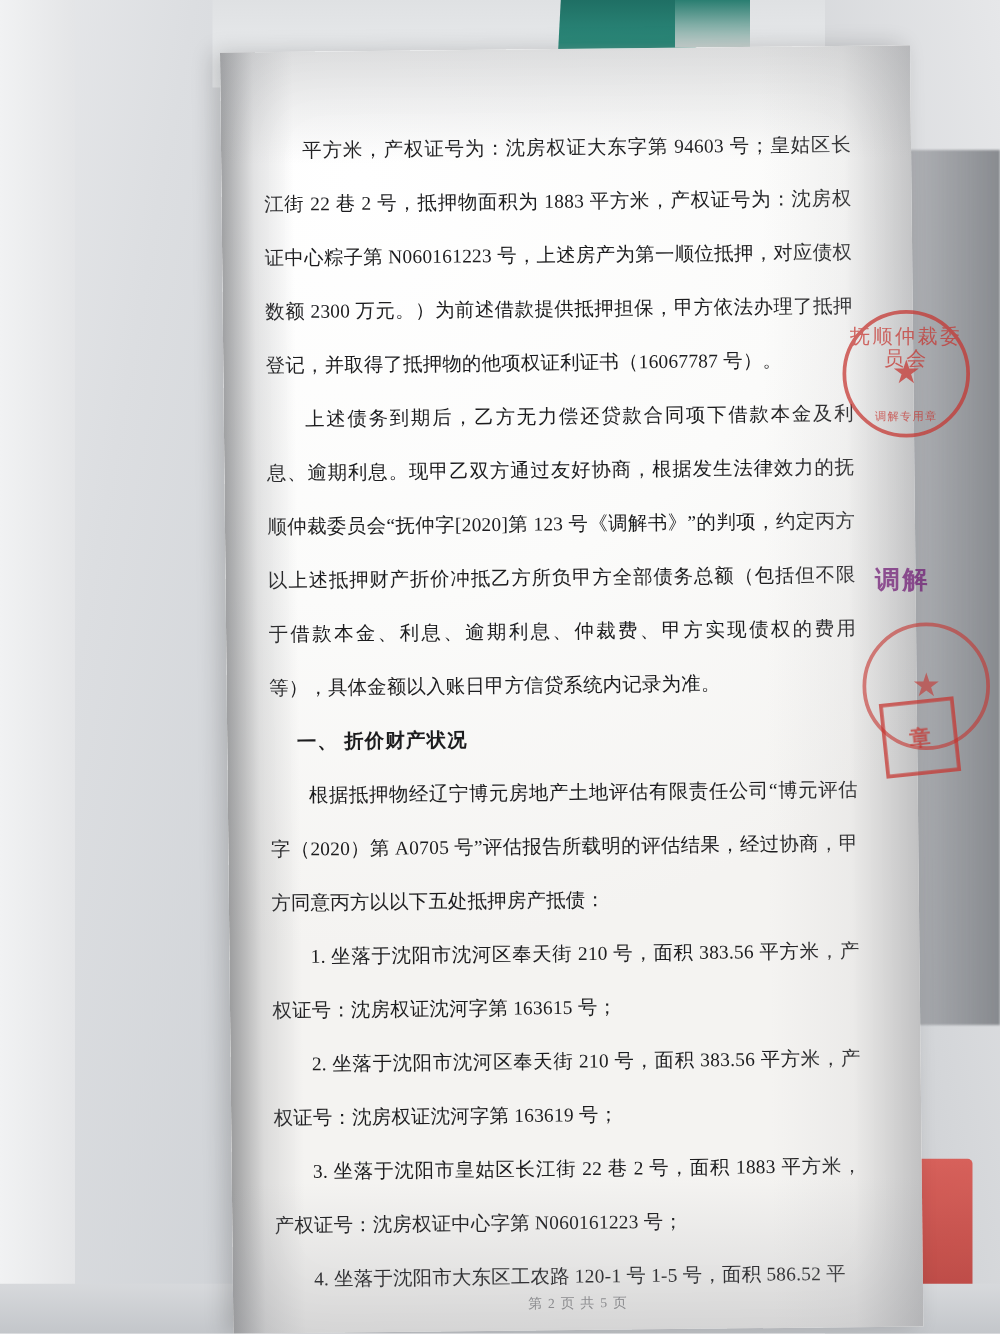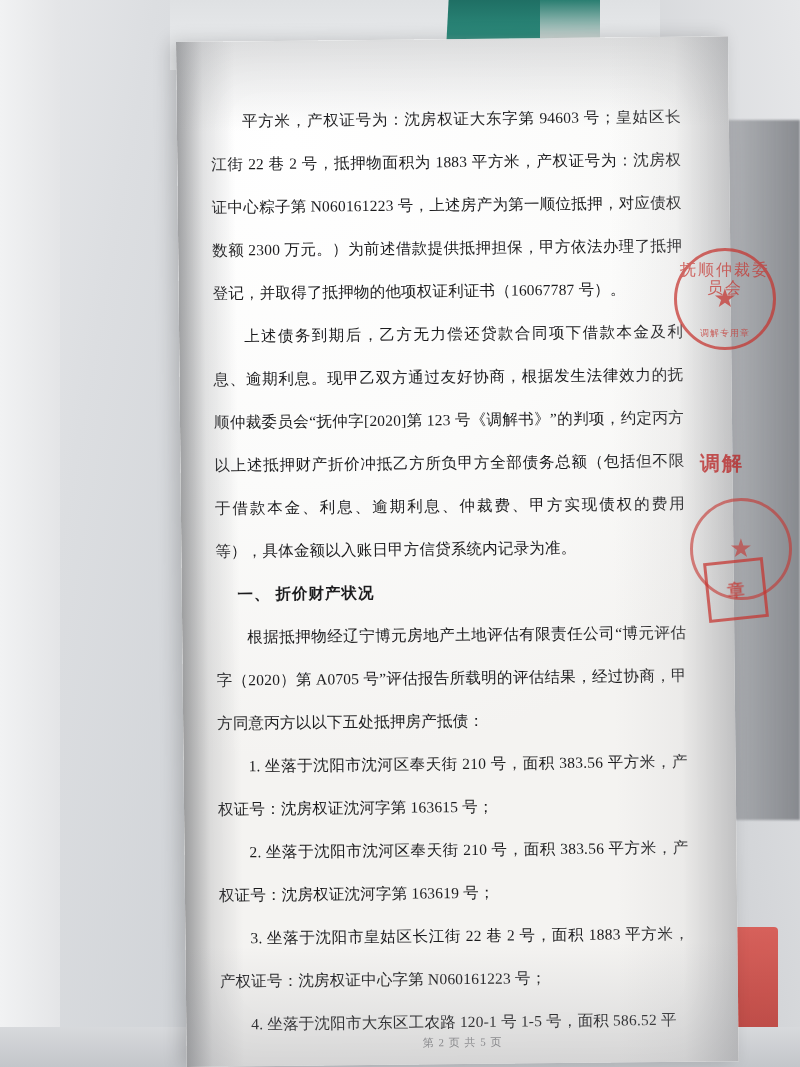--- a/index.html
+++ b/index.html
@@ -211,21 +211,21 @@
     color: #c6342f;
     font-size: 17px;
     font-weight: bold;
     display: flex;
     align-items: center;
     justify-content: center;
     transform: rotate(-6deg);
     filter: blur(0.3px);
   }
   .seal-text {
-    color: #b91c1c;
+    color: #701a75;
     font-size: 20px;
     font-weight: bold;
     filter: blur(0.4px);
     letter-spacing: 2px;
     text-align: center;
   }
   .edge-shadow {
     position: absolute;
     inset: 0;
     box-shadow: inset 0 0 70px rgba(0,0,0,0.06);

